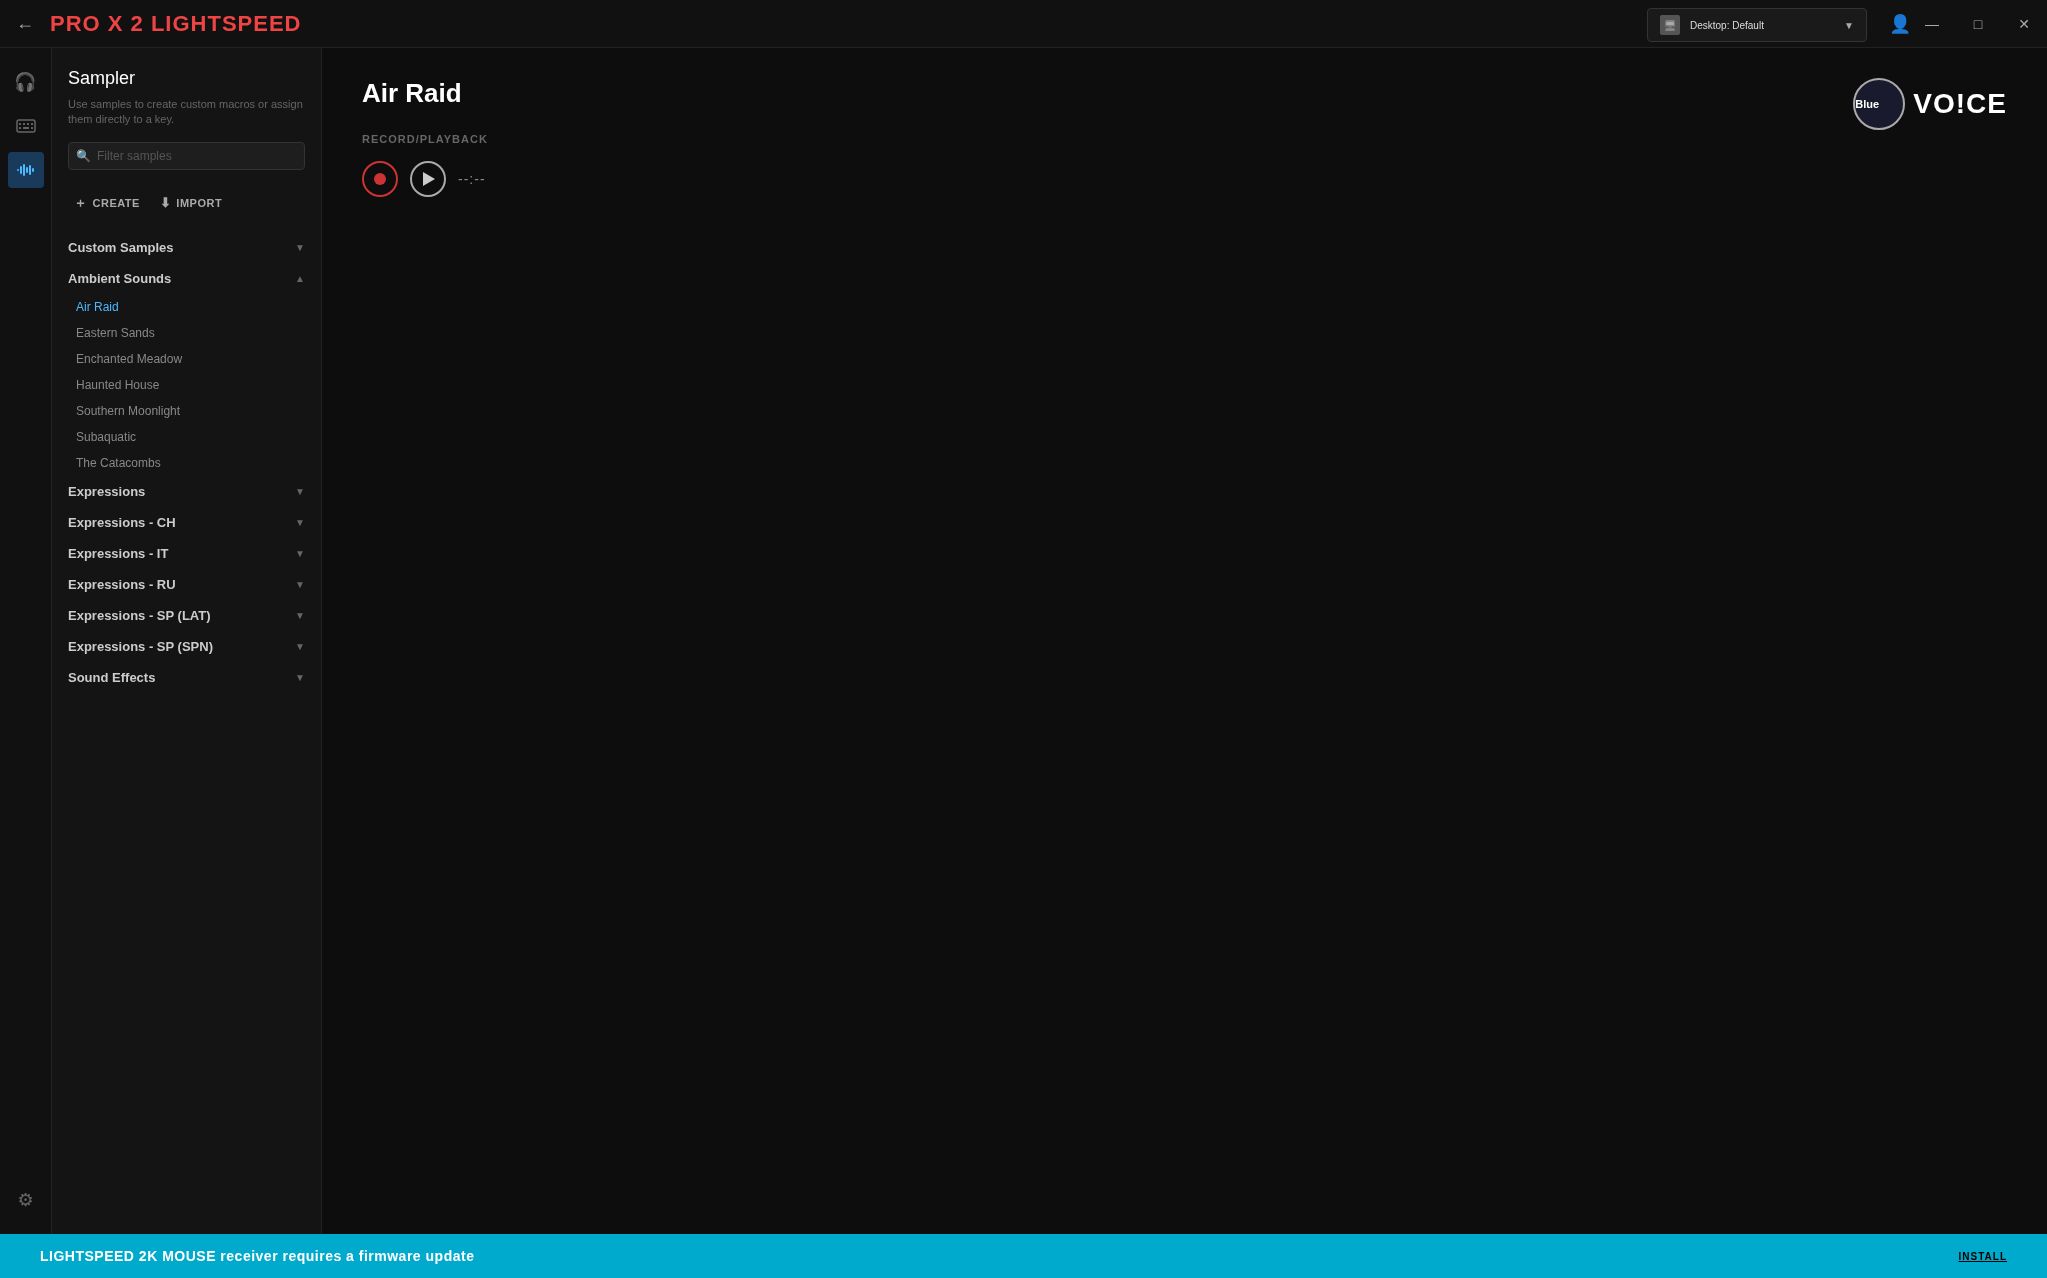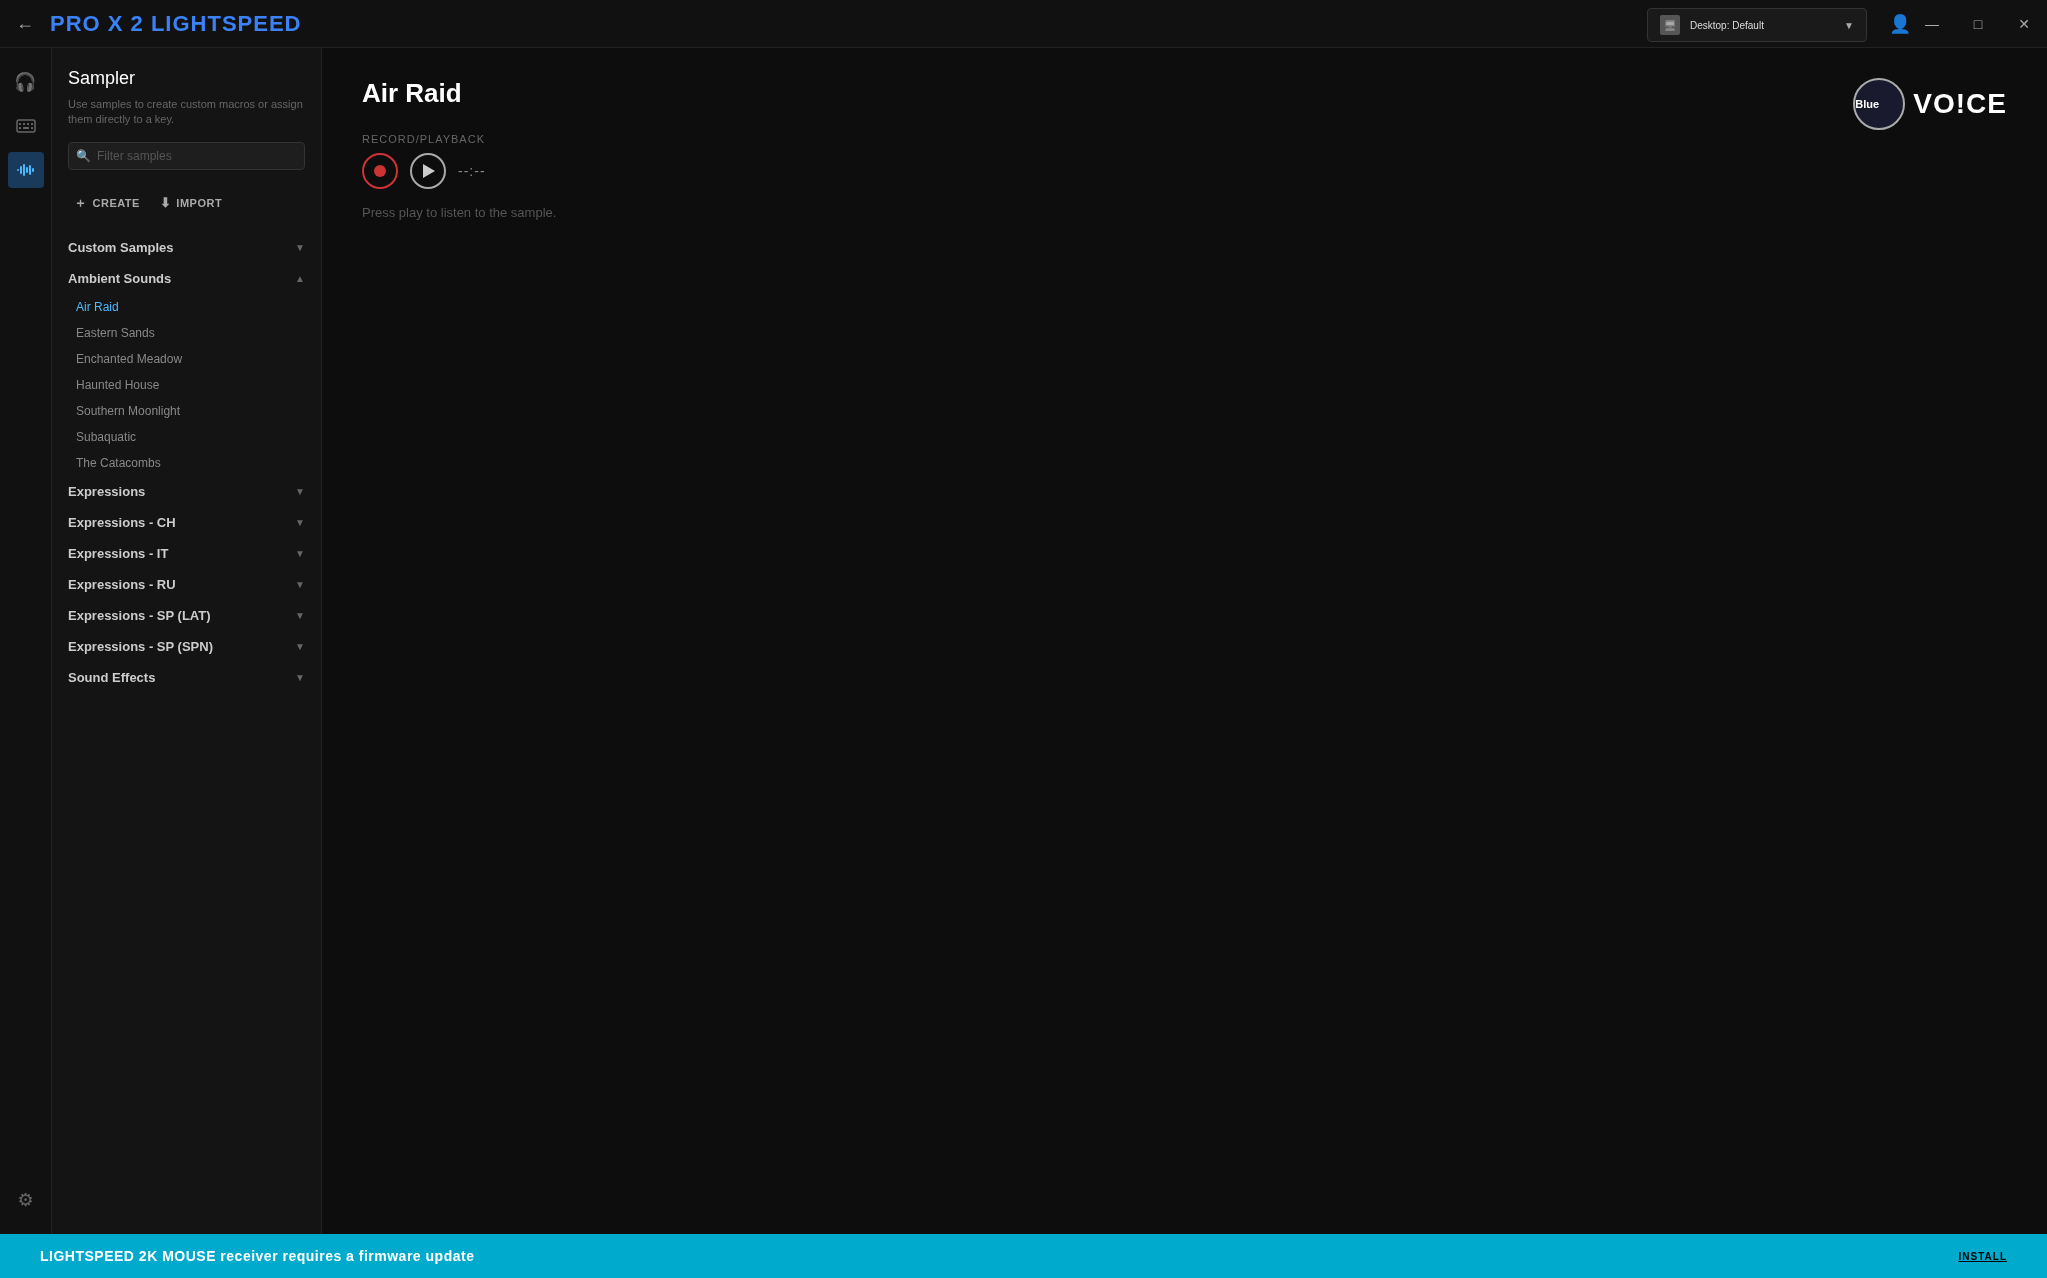--- a/index.html
+++ b/index.html
@@ -25,21 +25,21 @@
     }
     #titlebar .back-btn {
       color: #aaa;
       font-size: 18px;
       cursor: pointer;
       margin-right: 16px;
     }
     #app-title {
       font-size: 22px;
       font-weight: 700;
-      color: #3b82f6;
+      color: #ef4444;
       letter-spacing: 1px;
     }
     #titlebar-controls {
       position: absolute;
       right: 0;
       top: 0;
       display: flex;
       align-items: center;
       height: 48px;
     }
@@ -245,21 +245,22 @@
       font-size: 26px;
       font-weight: 600;
       color: #fff;
       margin-bottom: 24px;
     }
     #record-playback-label {
       font-size: 11px;
       color: #666;
       letter-spacing: 1px;
       text-transform: uppercase;
-      margin-bottom: 8px;
+      margin-bottom: 16px;
+      font-weight: bold;
     }
     #controls-row {
       display: flex;
       align-items: center;
       gap: 12px;
       margin-bottom: 16px;
     }
     .ctrl-btn {
       width: 36px;
       height: 36px;
@@ -499,21 +500,20 @@
     <div id="record-playback-label">RECORD/PLAYBACK</div>
     <div id="controls-row">
       <button class="ctrl-btn record">
         <div class="dot"></div>
       </button>
       <button class="ctrl-btn play">
         <div class="play-triangle"></div>
       </button>
       <span id="time-display">--:--</span>
     </div>
-    <div id="press-play-text">Press play to listen to the sample.</div>
   </div>
 
 </div>
 
 <div id="notification-bar">
   <span id="notification-text">LIGHTSPEED 2K MOUSE receiver requires a firmware update</span>
   <button id="install-btn">INSTALL</button>
 </div>
 
 </body></html>

